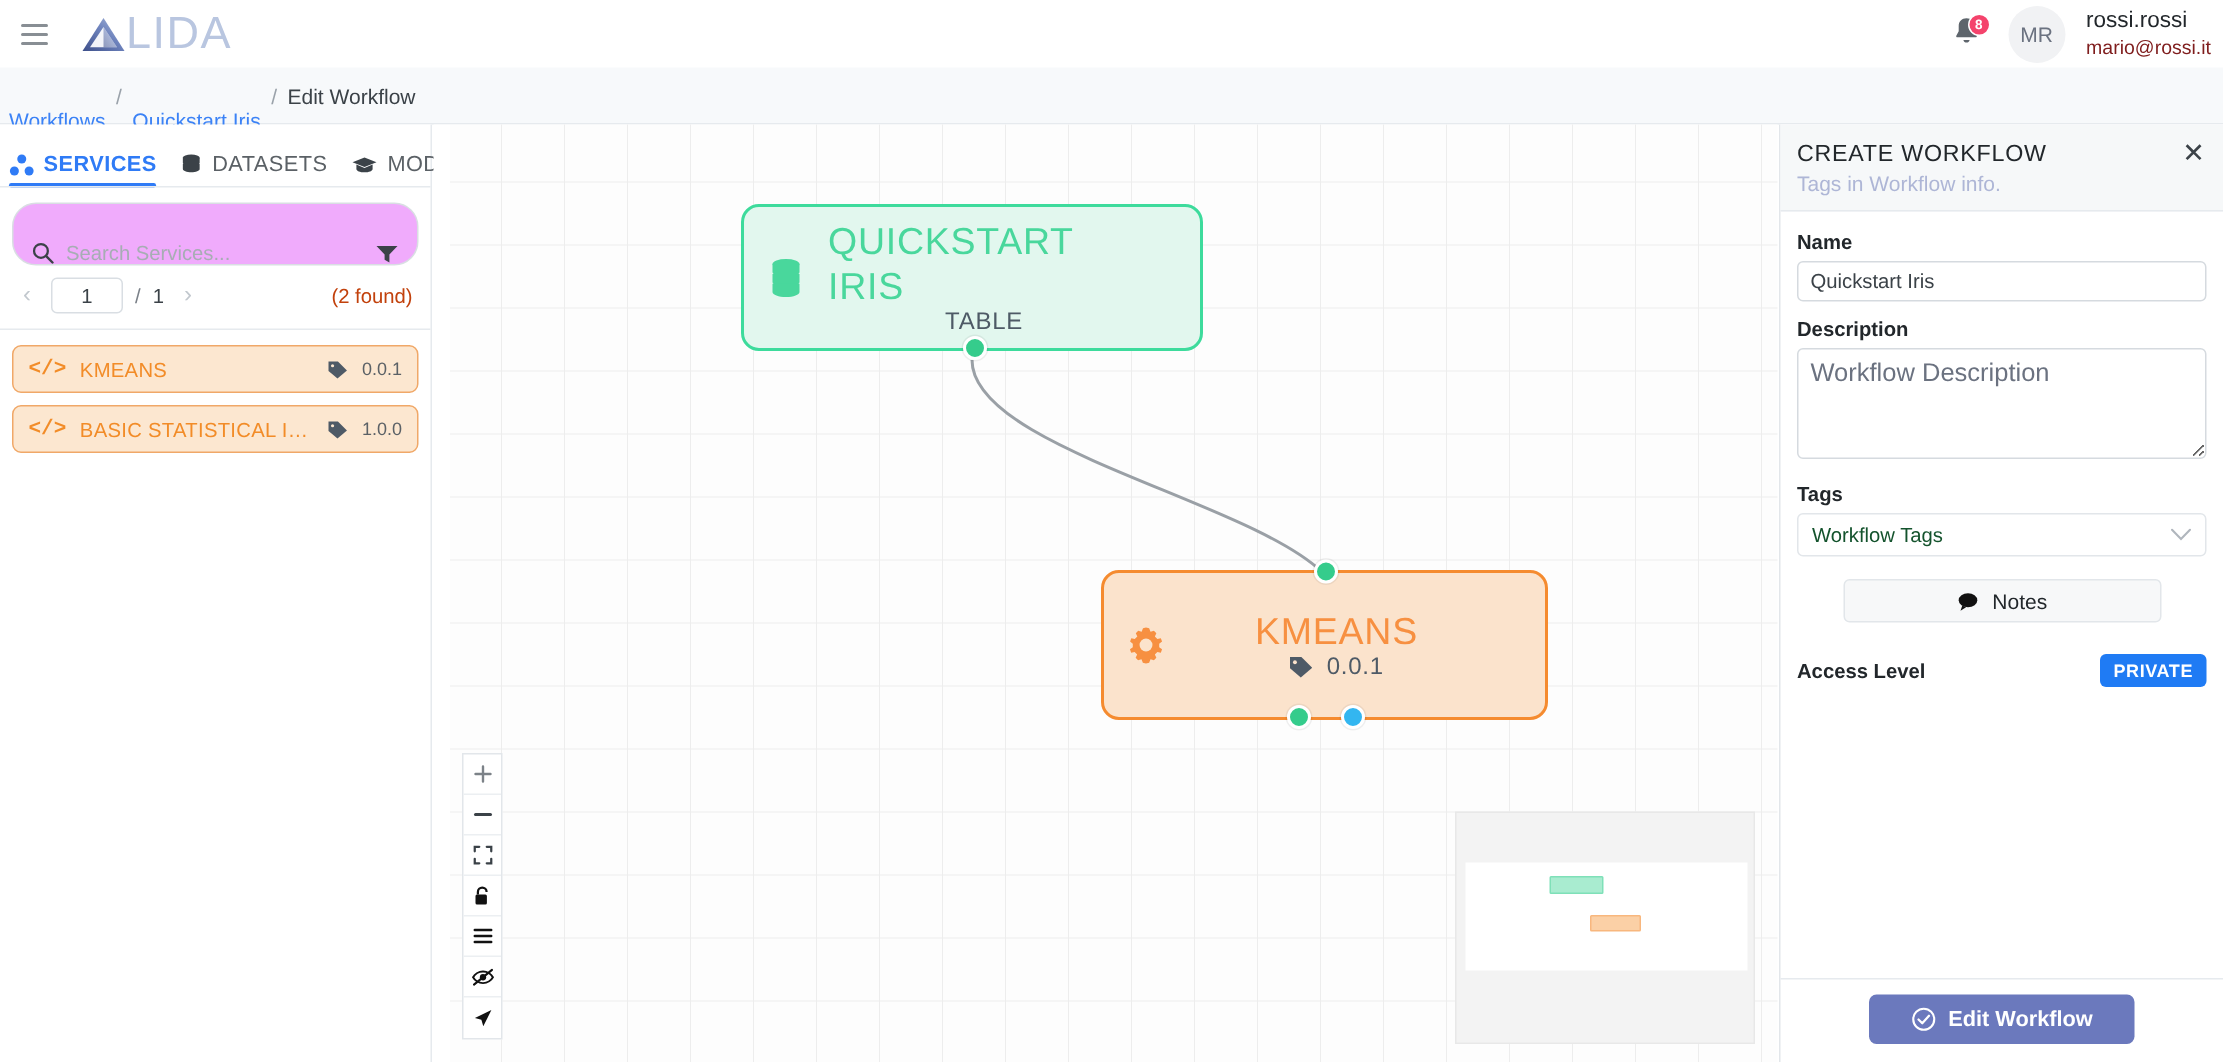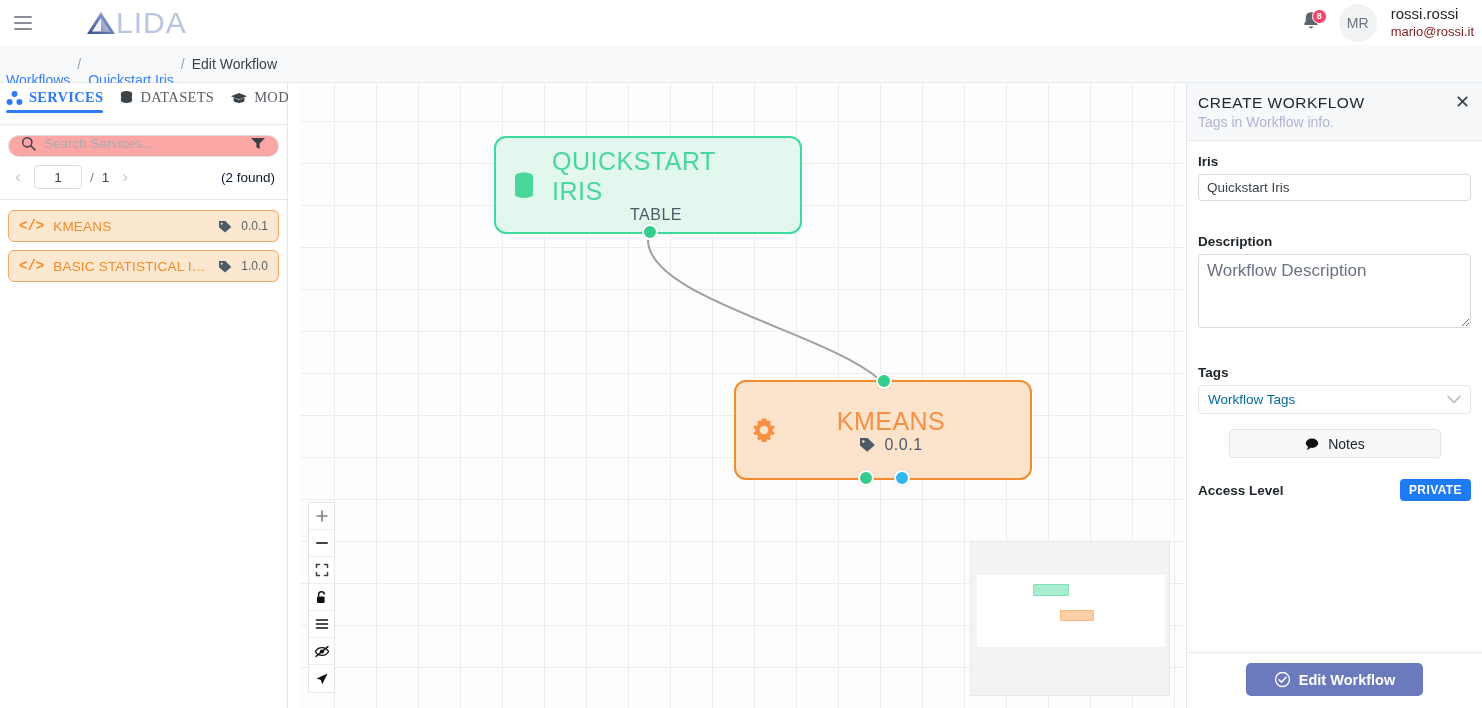--- a/index.html
+++ b/index.html
@@ -7,21 +7,21 @@
     width: 1482px; height: 708px;
     font-family: "Liberation Sans", sans-serif;
     background: #ffffff;
     overflow: hidden;
   }
 
   
   #topbar {
     position: absolute; left: 0; top: 0; width: 1482px; height: 45px;
     background: #ffffff;
-    display: flex; align-items: center; gap: 32px;
+    display: flex; align-items: center;
   }
   #hamburger {
     width: 18px; height: 14px; margin-left: 14px; margin-right: 20px;
     display: flex; flex-direction: column; justify-content: space-between;
     cursor: pointer;
   }
   #hamburger i { display: block; height: 2px; background: #888e94; border-radius: 1px; }
 
   #logo-wrap { display: flex; align-items: center; gap: 0px; }
   #logo-mark { width: 34px; height: 30px; display:block; }
@@ -63,63 +63,63 @@
   #breadcrumb a { color: #3b82f6; text-decoration: none; cursor: pointer; margin-top: 32px; }
   #breadcrumb .sep { color: #9aa2aa; margin: 0 7px; }
   #breadcrumb .current { color: #3b4248; }
 
   
   #sidebar {
     position: absolute; left: 0; top: 83px; width: 288px; height: 625px;
     background: #ffffff; border-right: 1px solid #e6eaee;
   }
   #tabs {
-    display: flex; align-items: flex-start; height: 36px;
-    padding: 0 6px; gap: 16px; margin-top: 6px; font-family: Liberation Serif, serif;
+    display: flex; align-items: flex-end; height: 36px;
+    padding: 0 6px; gap: 16px; margin-top: 6px;
   }
   .tab {
     display:flex; align-items:center; gap: 6px;
     font-size: 14.5px; color: #5b6166; letter-spacing: .3px;
     padding-bottom: 7px; cursor: pointer; position: relative;
   }
   .tab.active { color: #2f7bf6; font-weight: bold; }
   .tab.active::after {
     content: ""; position: absolute; left: 0; right: 0; bottom: 0;
     height: 3px; background: #2f7bf6; border-radius: 2px;
   }
   #tabs-rule {
     position:absolute; left:0; right:0; top: 41px; height:1px; background:#e6eaee;
   }
 
   #search-row { padding: 10px 8px 0 8px; }
   #search-box {
-    height: 22px; border: 1px solid #d9dee3; border-radius: 16px;
-    display:flex; align-items:flex-start; padding: 0 12px; gap: 8px;
-    background: #fca5a5;
+    height: 42px; border: 1px solid #d9dee3; border-radius: 16px;
+    display:flex; align-items:flex-end; padding: 0 12px; gap: 8px;
+    background: #f0abfc;
   }
   #search-input {
     border: none; outline: none; flex: 1; font-size: 13.5px;
     color: #3b4248; font-family: inherit; background: transparent;
   }
   #search-input::placeholder { color: #a7adb4; }
   #filter-icon { cursor: pointer; }
 
   #pager {
     display:flex; align-items:center; padding: 8px 12px 0 8px;
     font-size: 13.5px; color: #5b6166; gap: 6px;
   }
   .pager-arrow { color: #c2c8ce; font-size: 16px; width: 20px; text-align:center; cursor:pointer;}
   #page-input {
     width: 48px; height: 24px; border: 1px solid #d9dee3; border-radius: 4px;
     text-align:center; font-size: 13.5px; color: #3b4248;
     font-family: inherit; outline: none;
   }
   #pager .slash { color: #7a8088; margin: 0 2px; }
   #pager .total { color: #3b4248; }
-  #found { margin-left: auto; color: #0f172a; font-size: 13.5px; }
+  #found { margin-left: auto; color: #c2410c; font-size: 13.5px; }
 
   #list-rule { margin-top: 10px; height:1px; background:#e6eaee; }
 
   #service-list { padding: 10px 8px; display:flex; flex-direction:column; gap: 8px; }
   .service-item {
     height: 32px; border: 1px solid #f0a868; background: #fce7d0;
     border-radius: 6px; display:flex; align-items:center;
     padding: 0 10px; gap: 9px; cursor: pointer;
   }
   .svc-code { color: #f28c28; font-size: 14px; font-weight: bold; font-family: "Liberation Mono", monospace; }
@@ -217,36 +217,36 @@
     border-bottom: 1px solid #e6eaee; position: relative;
   }
   #rp-title { font-size: 15.5px; color: #22272b; letter-spacing: .5px; }
   #rp-sub { font-size: 14px; color: #aeb6d6; margin-top: 2px; }
   #rp-close {
     position:absolute; right: 12px; top: 10px;
     font-size: 18px; color: #3b4248; cursor: pointer; line-height: 1;
   }
   #rp-body { flex: 1; padding: 13px 11px 0 11px; }
   .field-label { font-size: 13.5px; font-weight: bold; color: #22272b; margin-bottom: 5px; }
-  .field-label.mt { margin-top: 33px; }
+  .field-label.mt { margin-top: 11px; }
   #name-input {
     width: 100%; height: 27px; border: 1px solid #d5dadf; border-radius: 4px;
     padding: 0 8px; font-size: 13.5px; color: #3b4248;
     font-family: inherit; outline: none;
   }
   #desc-input {
     width: 100%; height: 74px; border: 1px solid #d5dadf; border-radius: 4px;
     padding: 6px 8px; font-size: 17px; color: #737373;
     font-family: inherit; outline: none; resize: vertical;
   }
   #desc-input::placeholder { color: #6b7280; }
   #tags-select {
     width: 100%; height: 29px; border: 1px solid #e2e6ea; border-radius: 4px;
     display:flex; align-items:center; padding: 0 9px;
-    font-size: 13.5px; color: #0369a1; background:#fff; cursor:pointer;
+    font-size: 13.5px; color: #14532d; background:#fff; cursor:pointer;
   }
   #tags-chevron { margin-left:auto; color:#b0b6bd; }
   #notes-btn {
     margin: 15px auto 0 auto; width: 212px; height: 29px;
     background: #f7f8f9; border: 1px solid #e2e6ea; border-radius: 4px;
     display:flex; align-items:center; justify-content:center; gap: 8px;
     font-size: 14px; color: #22272b; cursor: pointer;
   }
   #access-row {
     margin-top: 21px; display:flex; align-items:center;
@@ -487,21 +487,21 @@
 </div>
 
 <div id="rightpanel">
   <div id="rp-header">
     <div id="rp-title">CREATE WORKFLOW</div>
     <div id="rp-sub">Tags in Workflow info.</div>
     <div id="rp-close">✕</div>
   </div>
 
   <div id="rp-body">
-    <div class="field-label">Iris</div>
+    <div class="field-label">Name</div>
     <input id="name-input" type="text" value="Quickstart Iris" style="">
 
     <div class="field-label mt">Description</div>
     <textarea id="desc-input" placeholder="Workflow Description" style=""></textarea>
 
     <div class="field-label mt">Tags</div>
     <div id="tags-select">
       <span>Workflow Tags</span>
       <svg id="tags-chevron" width="14" height="9" viewBox="0 0 14 9">
         <path d="M1 1.2 7 7.4l6-6.2" fill="none" stroke="#b0b6bd" stroke-width="1.4" stroke-linecap="round"></path>

